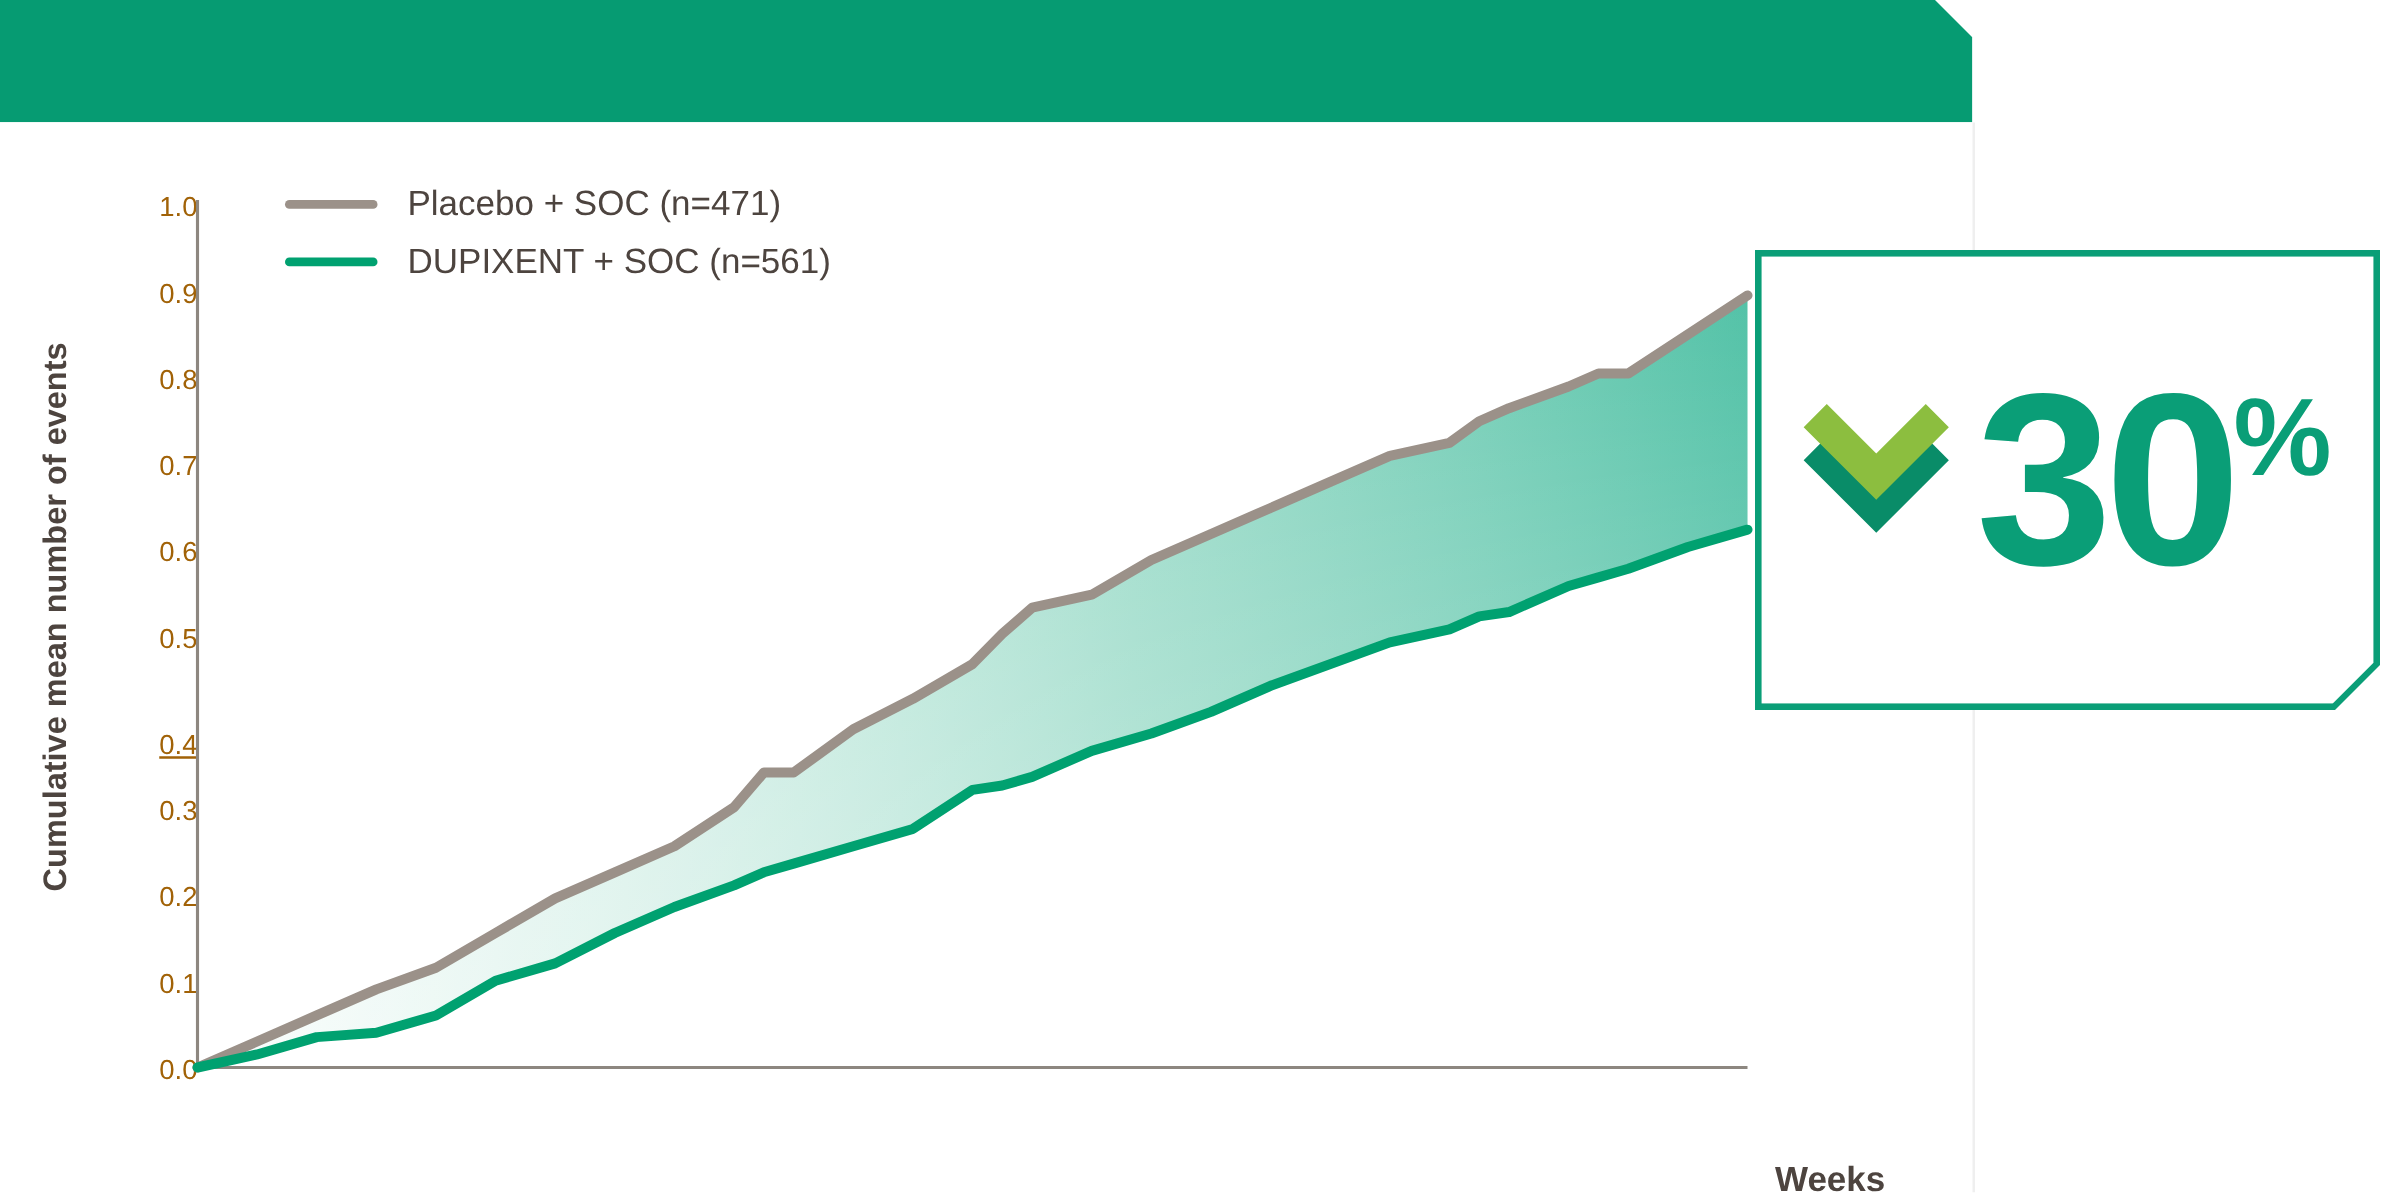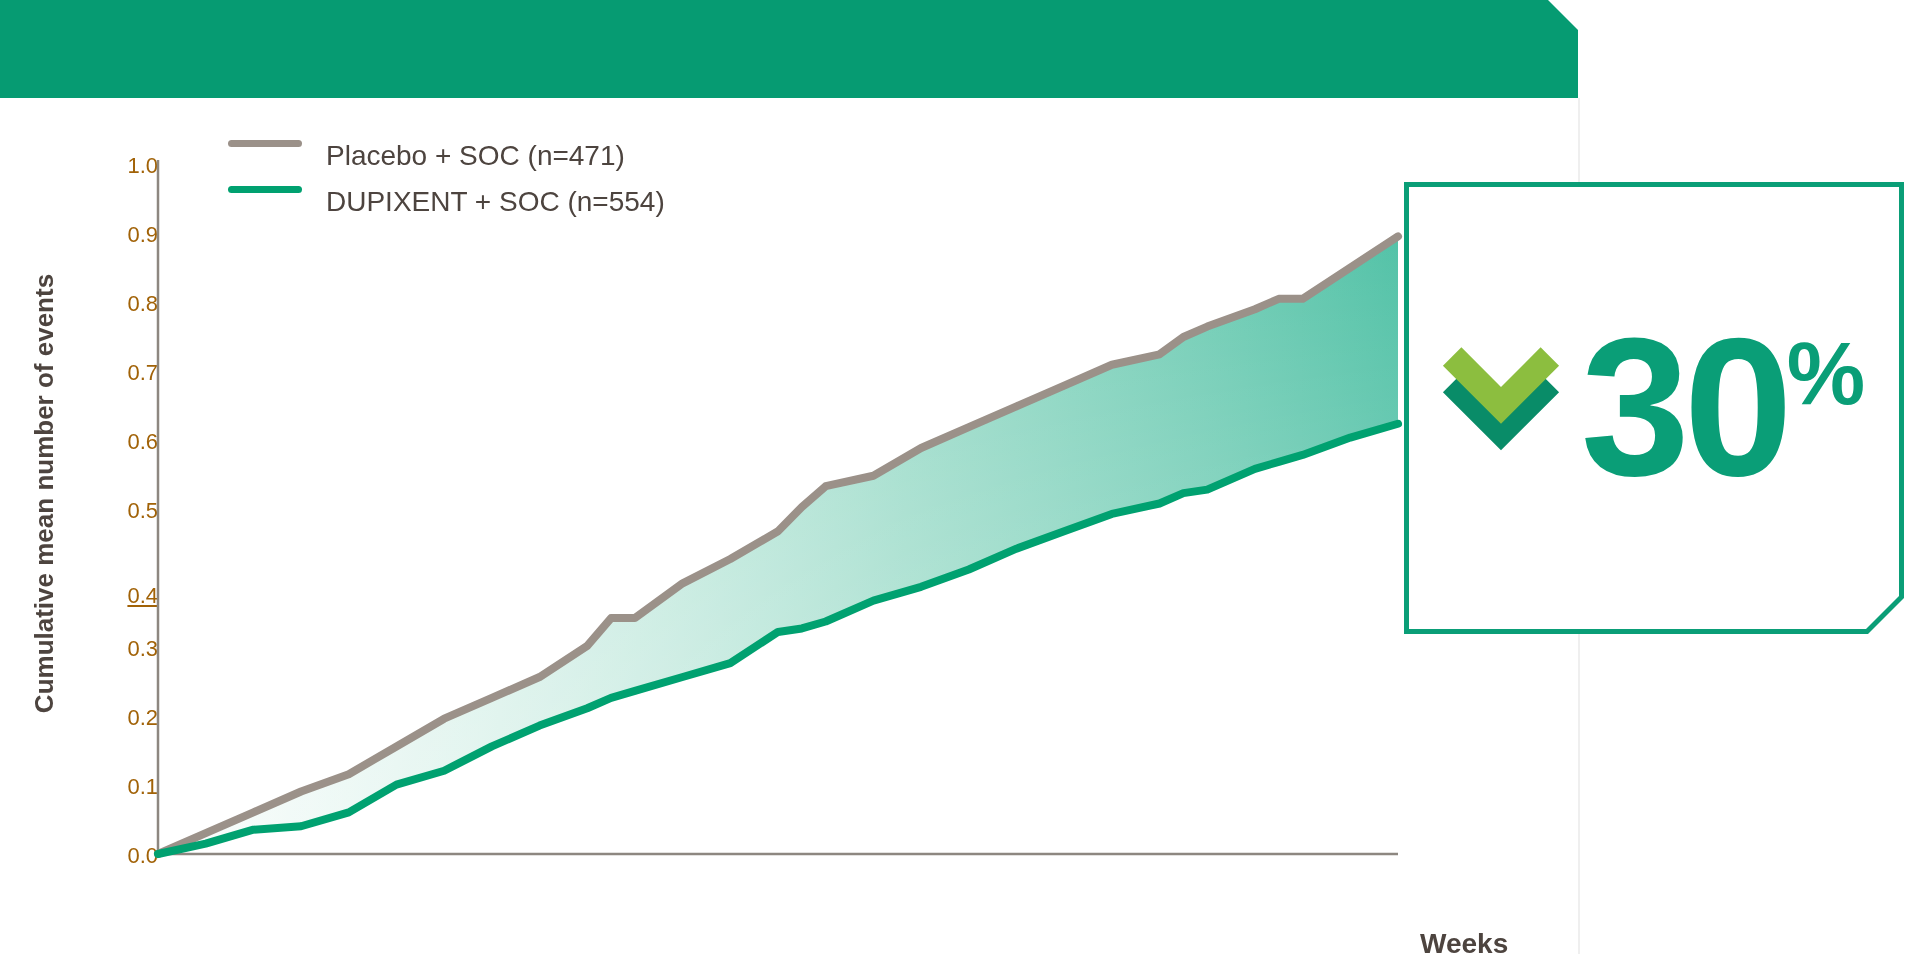--- a/index.html
+++ b/index.html
@@ -62,31 +62,31 @@
     font-family:"Liberation Sans", sans-serif;
   }
   .weeks-label{
     position:absolute;
     font-size:28px;font-weight:bold;color:#4d443f;
     font-family:"Liberation Sans", sans-serif;
   }
 
   
   .legend{position:absolute;left:228px;top:42px;}
-  .legend-row{display:flex;height:46px;}
+  .legend-row{display:flex;align-items:center;height:46px;}
   .legend-swatch{width:74px;height:7px;border-radius:4px;margin-right:24px;}
   .legend-text{font-size:28px;color:#4d443f;font-family:"Liberation Sans", sans-serif;white-space:nowrap;}
   .legend-pval{margin-left:98px;font-size:26px;font-weight:bold;color:#4d443f;font-family:"Liberation Sans", sans-serif;}
   .legend-pval i{font-style:italic;}
 
   
   .callout{
     position:absolute;
-    left:1404px;top:182px;
-    width:500px;height:452px;border-radius:31px;
+    left:1404px;top:200px;
+    width:500px;height:368px;border-radius:31px;
   }
   .callout-bg{
     position:absolute;inset:0;
     background:#0a9e77;
     -webkit-clip-path:polygon(0 0,100% 0,100% calc(100% - 36px),calc(100% - 36px) 100%,0 100%);
     clip-path:polygon(0 0,100% 0,100% calc(100% - 36px),calc(100% - 36px) 100%,0 100%);
   }
   .callout-inner{
     position:absolute;left:5px;top:5px;right:5px;bottom:5px;
     background:#ffffff;
@@ -162,21 +162,21 @@
       <div class="weeks-label" style="left:1420px;top:830px;">Weeks</div>
     </div>
 
     <div class="legend">
       <div class="legend-row">
         <span class="legend-swatch" style="background:#9b9189;"></span>
         <span class="legend-text">Placebo + SOC (n=471)</span>
       </div>
       <div class="legend-row">
         <span class="legend-swatch" style="background:#00a170;"></span>
-        <span class="legend-text">DUPIXENT + SOC (n=554)</span>
+        <span class="legend-text">DUPIXENT + SOC (n=561)</span>
       </div>
     </div>
   </div>
 
   <div class="callout">
     <div class="callout-bg"></div>
     <div class="callout-inner"></div>
     <div class="callout-content">
       <svg class="chev" viewBox="0 0 100 100">
         <polygon points="6,38 20,24 50,54 80,24 94,38 50,82" fill="#098c68"></polygon>

